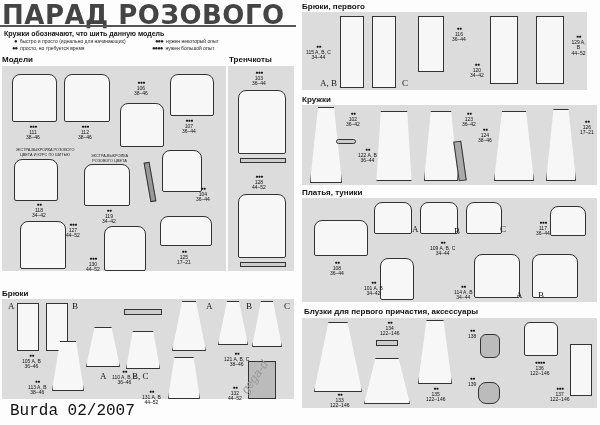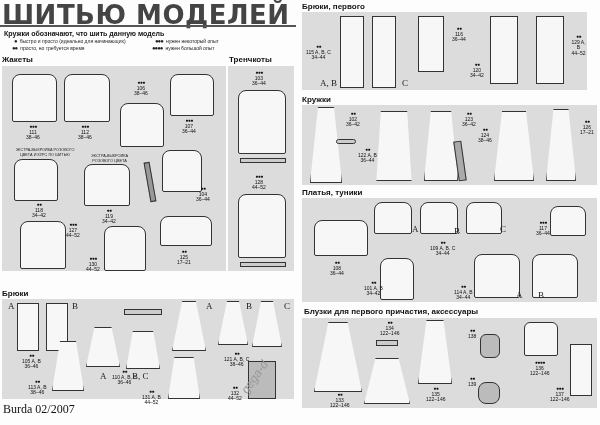--- a/index.html
+++ b/index.html
@@ -10,47 +10,47 @@
 .legend-head{left:4px;top:30px;font-size:7px;font-weight:bold}
 .leg{font-size:5px;color:#222;display:flex;align-items:center;gap:3px}
 .dots{font-size:6px;letter-spacing:-1px;font-weight:bold}
 .sechead{font-size:8px;font-weight:bold;color:#111}
 .panel{background:#dcdcdc}
 .item{position:absolute;text-align:center;font-size:5px;line-height:5.5px;color:#111}
 .item .d{font-size:5px;letter-spacing:-0.5px;font-weight:bold}
 .garm{position:absolute;border:1px solid #333;background:#f7f7f7}
 .abc{position:absolute;font-size:9px;font-family:"Liberation Serif",serif;color:#222}
 .note{position:absolute;font-size:3.8px;text-align:center;line-height:5px;color:#222}
-.footer{left:3px;top:402px;font-size:12px;font-family:Liberation Serif, serif;color:#111}
+.footer{left:10px;top:402px;font-size:16px;font-family:Liberation Mono, monospace;color:#111}
 .wm{left:540px;top:390px;font-size:12px;color:#999;transform:rotate(-55deg);font-style:italic}
 </style>
 </head>
 <body>
 
-<div class="abs title">ШИТЬЮ МОДЕЛЕЙ</div>
+<div class="abs title">ПАРАД РОЗОВОГО</div>
 <div class="abs titlebar"></div>
 <div class="abs legend-head">Кружки обозначают, что шить данную модель</div>
 <div class="abs leg" style="left:14px;top:38px">
     <span class="dots">●</span>
     <span>быстро и просто (идеально для начинающих)</span>
   </div>
 <div class="abs leg" style="left:12px;top:45px">
     <span class="dots">●●</span>
     <span>просто, но требуется время</span>
   </div>
 <div class="abs leg" style="left:155px;top:38px">
     <span class="dots">●●●</span>
     <span>нужен некоторый опыт</span>
   </div>
 <div class="abs leg" style="left:152px;top:45px">
     <span class="dots">●●●●</span>
     <span>нужен большой опыт</span>
   </div>
 
-<div class="abs sechead" style="left:2px;top:55px">Жакеты</div>
+<div class="abs sechead" style="left:2px;top:55px">Модели</div>
 <div class="abs panel" style="left:2px;top:66px;width:224px;height:205px">
   <div class="garm" style="left:10px;top:8px;width:45px;height:48px;border-radius:8px 8px 2px 2px"></div>
   <div class="garm" style="left:62px;top:8px;width:46px;height:48px;border-radius:8px 8px 2px 2px"></div>
   <div class="garm" style="left:118px;top:37px;width:44px;height:44px;border-radius:8px 8px 2px 2px"></div>
   <div class="garm" style="left:168px;top:8px;width:44px;height:42px;border-radius:8px 8px 2px 2px"></div>
   <div class="garm" style="left:12px;top:93px;width:44px;height:42px;border-radius:8px 8px 2px 2px"></div>
   <div class="garm" style="left:82px;top:98px;width:46px;height:42px;border-radius:8px 8px 2px 2px"></div>
   <div class="garm" style="left:145px;top:96px;width:6px;height:40px;background:#999;transform:rotate(-10deg)"></div>
   <div class="garm" style="left:160px;top:84px;width:40px;height:42px;border-radius:8px 8px 2px 2px"></div>
   <div class="garm" style="left:18px;top:155px;width:46px;height:48px;border-radius:8px 8px 2px 2px"></div>

